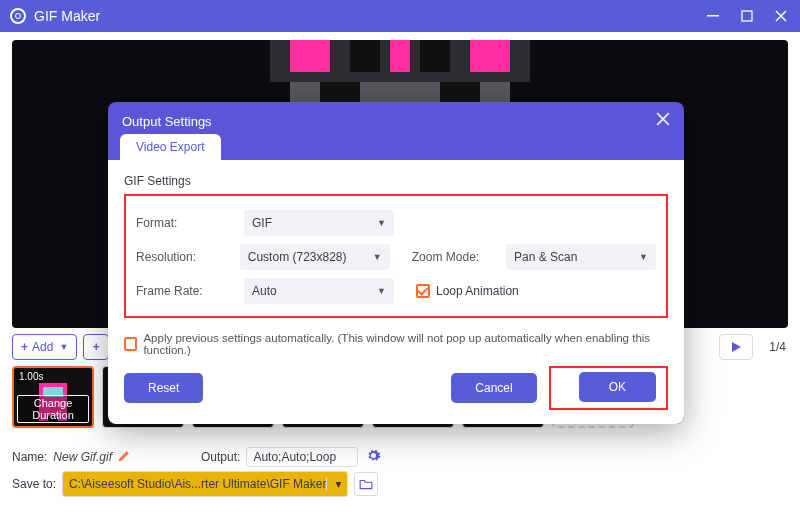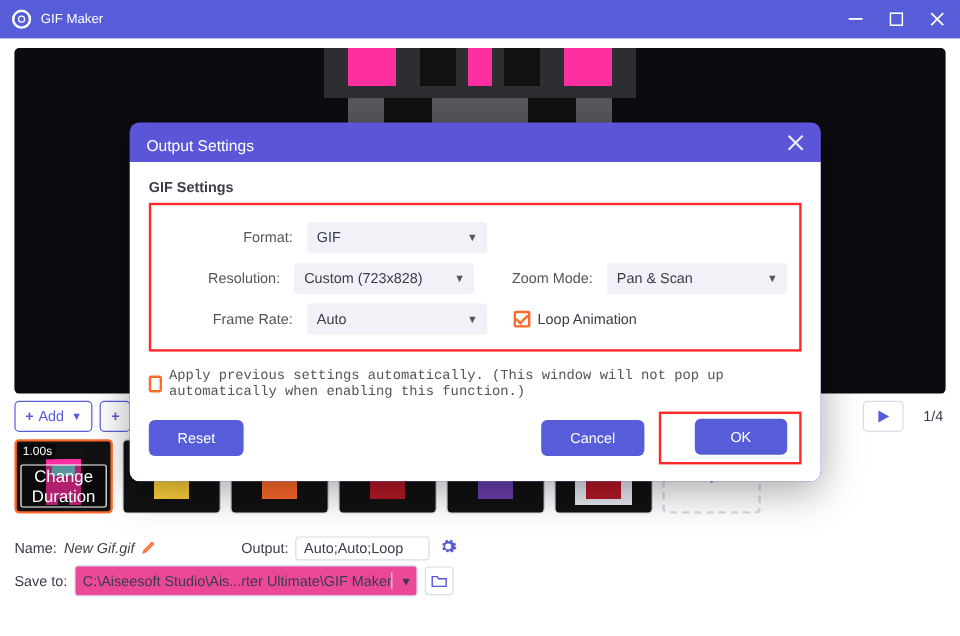--- a/index.html
+++ b/index.html
@@ -13,63 +13,63 @@
     --light:#f1f2f8;
     --bg-dark:#0c0c10;
     --highlight:#ff2929;
   }
   *{box-sizing:border-box;font-family:"Segoe UI",Arial,sans-serif;}
   body{margin:0;width:800px;height:530px;overflow:hidden;background:#fff;color:var(--text);font-size:12px;position:relative;}
   
   .titlebar{height:32px;background:var(--accent);display:flex;align-items:center;color:#fff;padding:0 10px;}
   .titlebar .logo{width:16px;height:16px;border:2px solid #fff;border-radius:50%;margin-right:8px;position:relative;}
   .titlebar .logo:after{content:"";position:absolute;inset:3px;border:1px solid #fff;border-radius:50%;}
-  .titlebar .title{font-size:11px;}
+  .titlebar .title{font-size:14px;}
   .win-btns{margin-left:auto;display:flex;gap:16px;}
   .win-btn{width:18px;height:18px;display:flex;align-items:center;justify-content:center;color:#fff;}
   
   .preview-wrap{margin:8px 12px 0 12px;height:288px;background:var(--bg-dark);border-radius:4px;position:relative;overflow:hidden;display:flex;justify-content:center;}
   .pixel-art{margin-top:-8px;}
   .pixel-art svg{display:block;}
   
   .controls{display:flex;align-items:center;padding:6px 12px 0 12px;gap:6px;}
   .btn-small{border:1px solid var(--accent);color:var(--accent);background:#fff;border-radius:4px;height:26px;display:flex;align-items:center;padding:0 8px;font-size:12px;cursor:pointer;}
   .btn-small .plus{color:var(--accent);margin-right:4px;font-weight:bold;}
   .btn-small .caret{margin-left:6px;font-size:9px;}
   .sq-btn{width:26px;justify-content:center;padding:0;}
   .play-btn{width:34px;height:26px;border:1px solid var(--border);border-radius:4px;display:flex;align-items:center;justify-content:center;margin-left:auto;cursor:pointer;}
   .play-btn svg{fill:var(--accent);}
   .pager{margin-left:10px;padding-right:2px;}
   
   .thumbs{display:flex;gap:8px;padding:6px 12px 0 12px;}
   .thumb{width:82px;height:62px;border:1px solid var(--border);border-radius:4px;background:#111;position:relative;overflow:hidden;}
   .thumb.selected{border:2px solid var(--orange);}
   .thumb .dur{position:absolute;top:2px;left:2px;color:#fff;font-size:10px;background:rgba(0,0,0,.5);padding:1px 3px;border-radius:2px;}
-  .thumb .change-dur{position:absolute;bottom:3px;left:3px;right:3px;border:1px solid #fff;color:#fff;font-size:14px;text-align:center;padding:1px 0;border-radius:2px;background:rgba(0,0,0,.3);}
+  .thumb .change-dur{position:absolute;bottom:3px;left:3px;right:3px;border:1px solid #fff;color:#fff;font-size:11px;text-align:center;padding:1px 0;border-radius:2px;background:rgba(0,0,0,.3);}
   .thumb-add{border:2px dashed var(--border);background:#fff;display:flex;align-items:center;justify-content:center;color:var(--accent);font-size:24px;}
   
   .row{display:flex;align-items:center;padding:0 12px;height:30px;color:var(--text);}
   .row .label{margin-right:6px;}
   .row .val{color:#444;font-style:italic;}
   .edit-icon{color:var(--orange);margin-left:6px;cursor:pointer;}
   .gear-icon{color:var(--accent);margin-left:8px;cursor:pointer;}
   .output-field{border:1px solid var(--border);border-radius:3px;padding:2px 6px;background:#fff;min-width:112px;display:inline-block;}
-  .saveto-field{border:1px solid var(--border);border-radius:3px;background:#ec4899;display:flex;align-items:center;height:26px;padding:0 6px;min-width:280px;}
+  .saveto-field{border:1px solid var(--border);border-radius:3px;background:#eab308;display:flex;align-items:center;height:26px;padding:0 6px;min-width:280px;}
   .saveto-field .caret{margin-left:auto;padding-left:8px;border-left:1px solid var(--border);}
   .folder-btn{width:24px;height:24px;border:1px solid var(--border);border-radius:3px;margin-left:6px;display:flex;align-items:center;justify-content:center;cursor:pointer;}
   .export-btn{margin-left:auto;background:var(--accent);color:#fff;border:none;border-radius:6px;width:130px;height:36px;font-size:14px;cursor:pointer;}
   
   .modal{position:absolute;left:108px;top:102px;width:576px;background:var(--accent2);border-radius:8px;box-shadow:0 8px 34px rgba(0,0,0,.35);overflow:hidden;}
   .modal-head{display:flex;align-items:center;color:#fff;padding:10px 14px 4px 14px;font-size:13px;}
   .modal-head .close{margin-left:auto;cursor:pointer;font-size:16px;opacity:.9;}
   .modal-tabs{padding:0 12px;}
   .modal-tab{display:inline-block;background:#fff;color:var(--accent);border-radius:6px 6px 0 0;padding:6px 16px;font-size:12px;cursor:pointer;}
   .modal-body{background:#fff;padding:10px 16px 14px 16px;border-radius:0 0 8px 8px;}
-  .section-title{font-weight:700;margin:4px 0 6px 0;}
-  .settings-box{border:2px solid var(--highlight);padding:10px 10px 8px 22px;text-align:right;}
+  .section-title{font-weight:400;margin:4px 0 6px 0;}
+  .settings-box{border:2px solid var(--highlight);padding:10px 10px 8px 10px;}
   .form-row{display:flex;align-items:center;height:34px;gap:12px;}
   .form-label{width:96px;color:#555;}
   .form-label.sm{width:86px;}
   .dropdown{background:var(--light);border:none;height:26px;border-radius:3px;display:flex;align-items:center;padding:0 8px;cursor:pointer;min-width:150px;position:relative;}
   .dropdown .caret{margin-left:auto;font-size:9px;color:#555;}
   .dropdown.wide{min-width:150px;}
   .dropdown.sm{min-width:150px;}
   .checkbox{width:14px;height:14px;border:2px solid var(--orange);border-radius:2px;display:inline-flex;align-items:center;justify-content:center;margin-right:6px;}
   .checkbox.checked:after{content:"";width:4px;height:8px;border:solid var(--orange);border-width:0 2px 2px 0;transform:rotate(45deg);margin-top:-2px;}
   .apply-row{display:flex;align-items:center;margin:14px 0 10px 0;color:#555;}
@@ -243,20 +243,25 @@
 
 <div class="modal">
   <div class="modal-head">
     <span>Output Settings</span>
     <span class="close">
       <svg width="14" height="14" viewBox="0 0 12 12">
           <path d="M1 1 L11 11 M11 1 L1 11" stroke="#fff" stroke-width="1.5"></path>
         </svg>
     </span>
   </div>
+  <div class="modal-tabs">
+    <div class="modal-tab">
+      <span>Video Export</span>
+    </div>
+  </div>
   <div class="modal-body">
     <div class="section-title">GIF Settings</div>
 
     <div class="settings-box">
       <div class="form-row">
         <div class="form-label">Format:</div>
         <div class="dropdown">
           <span>GIF</span>
           <span class="caret">▼</span>
         </div>
@@ -281,21 +286,21 @@
         </div>
         <div style="display:flex;align-items:center;margin-left:10px;cursor:pointer;">
           <span class="checkbox checked"></span>
           <span>Loop Animation</span>
         </div>
       </div>
     </div>
 
     <div class="apply-row">
       <span class="checkbox"></span>
-      <span style="font-size:11.5px;font-family:Liberation Mono, monospace;">Apply previous settings automatically. (This window will not pop up automatically when enabling this function.)</span>
+      <span style="font-size:11.5px;">Apply previous settings automatically. (This window will not pop up automatically when enabling this function.)</span>
     </div>
 
     <div class="modal-foot">
       <button class="m-btn">
         <span>Reset</span>
       </button>
       <div class="spacer"></div>
       <button class="m-btn">
         <span>Cancel</span>
       </button>

